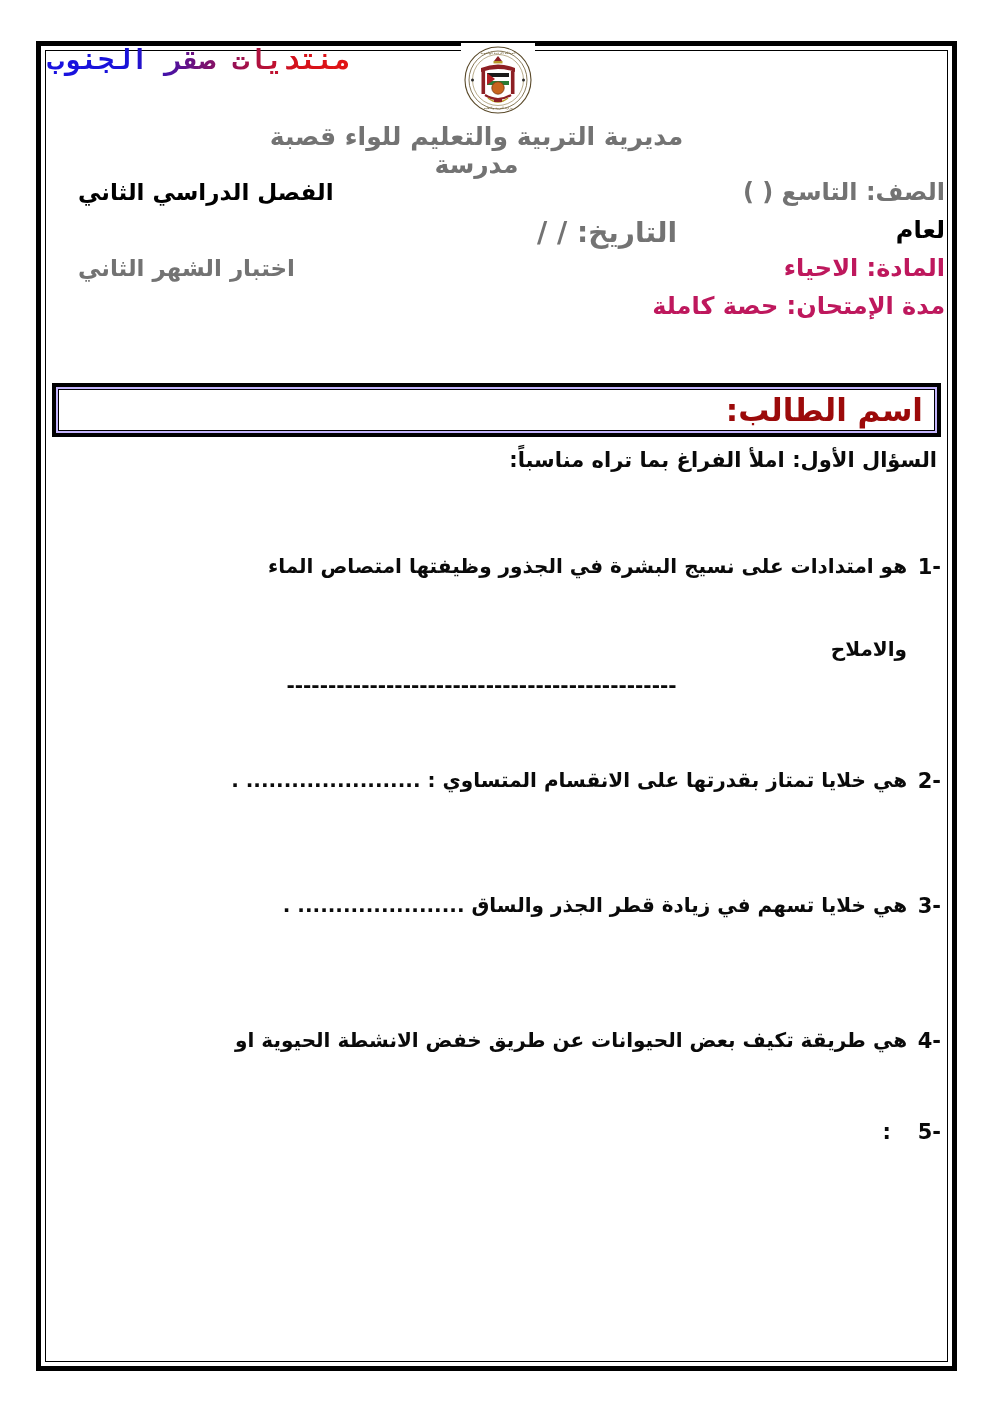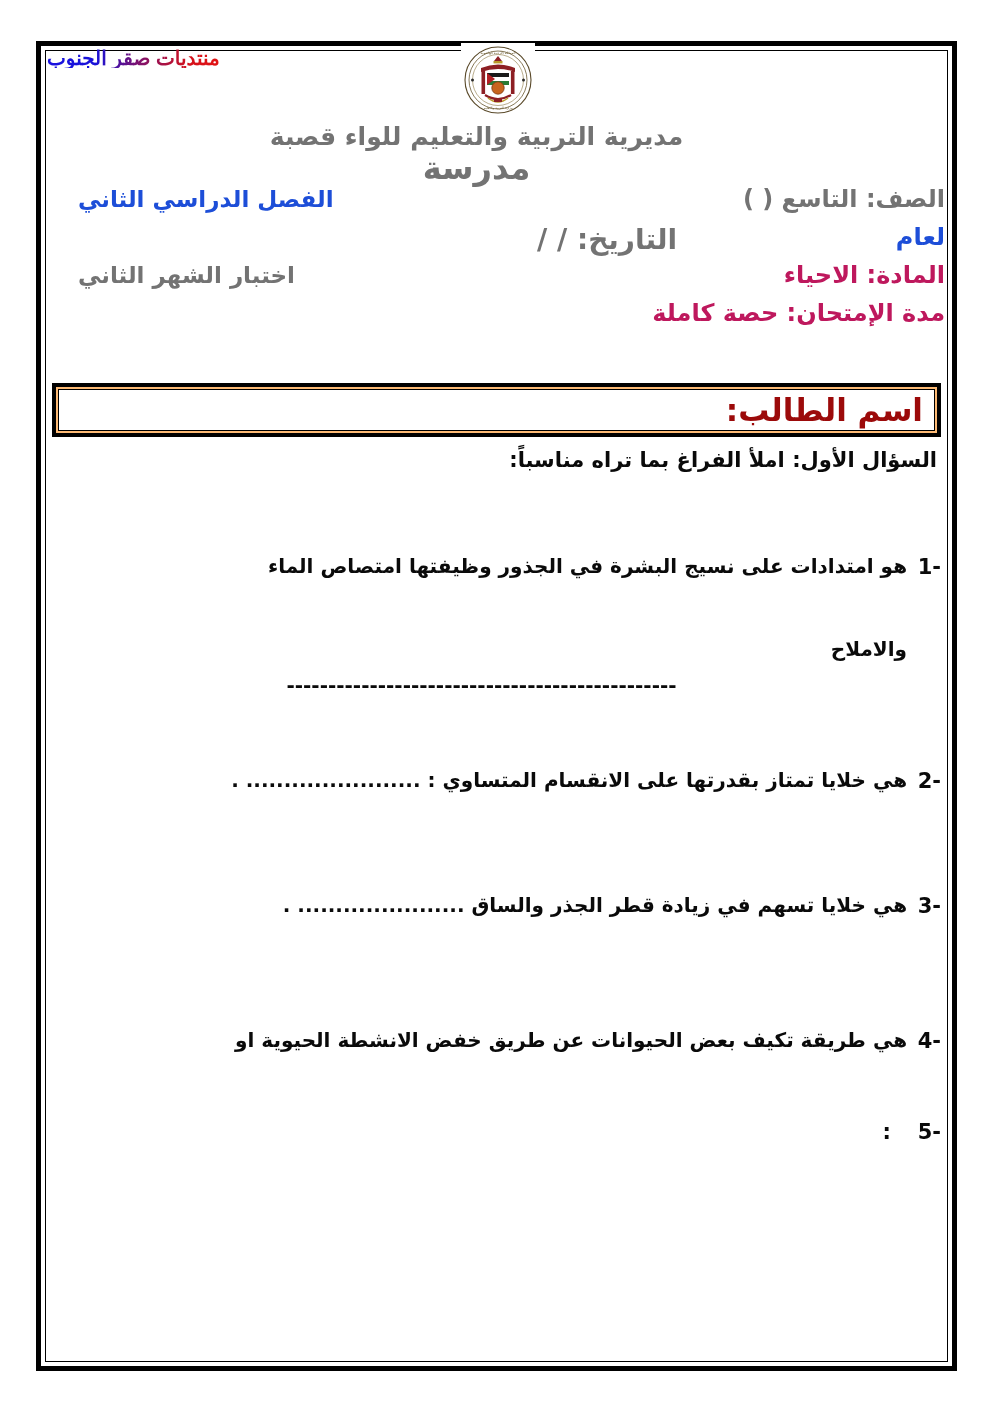--- a/index.html
+++ b/index.html
@@ -25,22 +25,22 @@
     border:1px solid #000000;
     box-sizing:border-box;
     background:#ffffff;
   }
 
   
   .watermark{
     position:absolute;
     left:47px;top:48px;
     z-index:40;
-    font-family:Liberation Sans, sans-serif;
-    font-size:20px;
+    font-family:Liberation Mono, monospace;
+    font-size:28px;
     font-weight:700;
     line-height:1;
     white-space:nowrap;
     background:linear-gradient(to left,#e21313 0%,#d4111b 18%,#7a1170 48%,#1812d8 72%,#1a12e0 100%);
     -webkit-background-clip:text;
     background-clip:text;
     color:transparent;
     -webkit-text-fill-color:transparent;
   }
 
@@ -69,21 +69,21 @@
   }
   .org{
     text-align:center;
     font-size:25px;
     color:#16255c;
     padding-right:40px;
     margin-bottom:1px;
   }
   .school{
     text-align:center;
-    font-size:32px;
+    font-size:25px;
     color:#16255c;
     padding-right:40px;
     margin-bottom:2px;
   }
 
   .row{
     position:relative;
     height:38px;
   }
   .row .right{
@@ -92,31 +92,31 @@
   }
   .row .mid{
     position:absolute;right:268px;top:0;
     font-size:28px;font-weight:700;white-space:nowrap;
   }
   .row .left{
     position:absolute;left:30px;top:0;
     font-size:23px;font-weight:700;white-space:nowrap;
   }
   .c-navy{color:#737373;}
-  .c-red{color:#1d4ed8;}
+  .c-red{color:#000000;}
   .c-green{color:#be185d;}
 
   
   .namebox{
     position:absolute;
     left:52px;top:383px;
     width:889px;height:54px;
     border:4px solid #000000;
     box-sizing:border-box;
-    background:#fdba74;
+    background:#c4b5fd;
     z-index:22;
   }
   .namebox-inner{
     position:absolute;left:2px;top:2px;right:2px;bottom:2px;
     border:1px solid #000;
     box-sizing:border-box;
     background:#fff;
   }
   .namebox-label{
     position:absolute;

